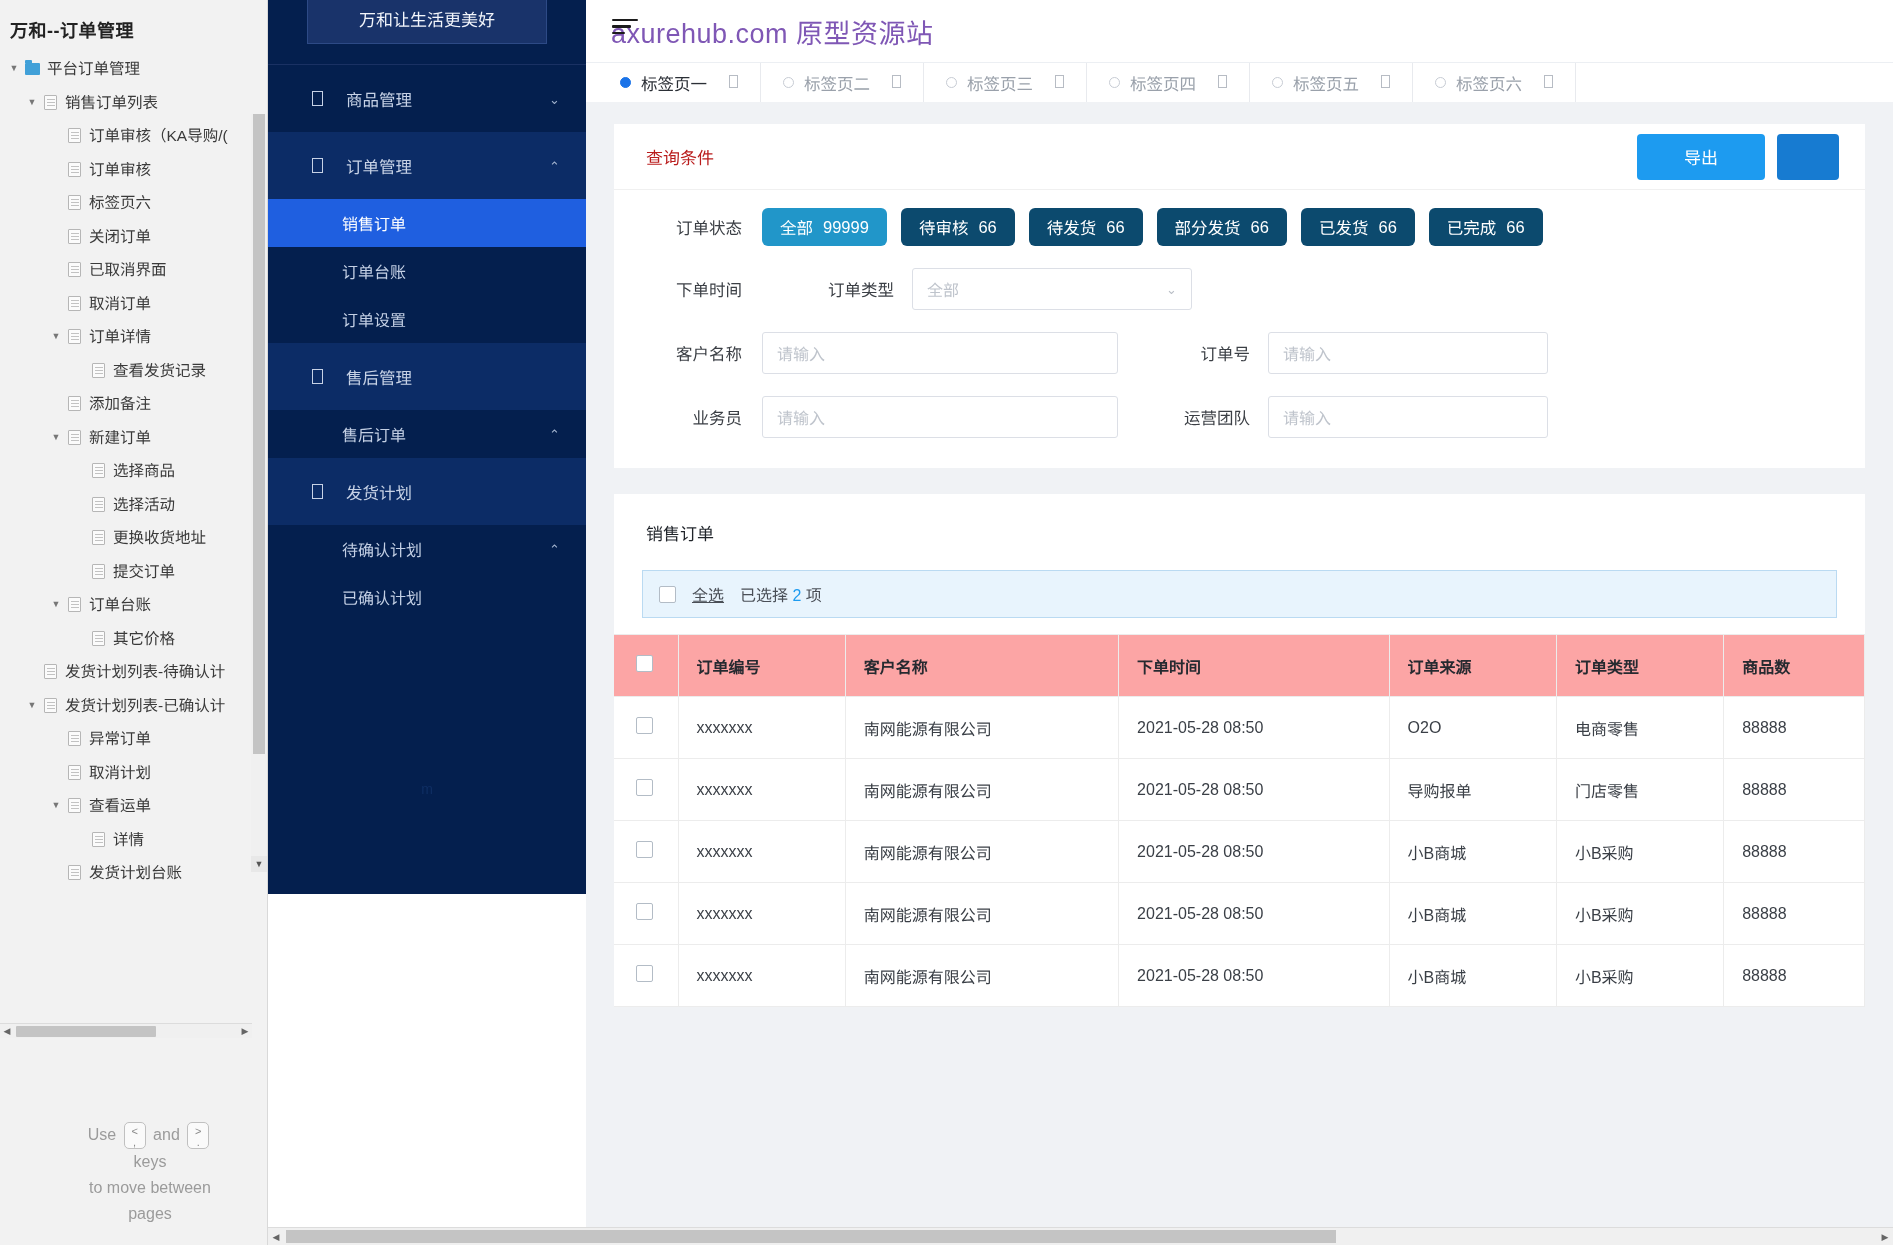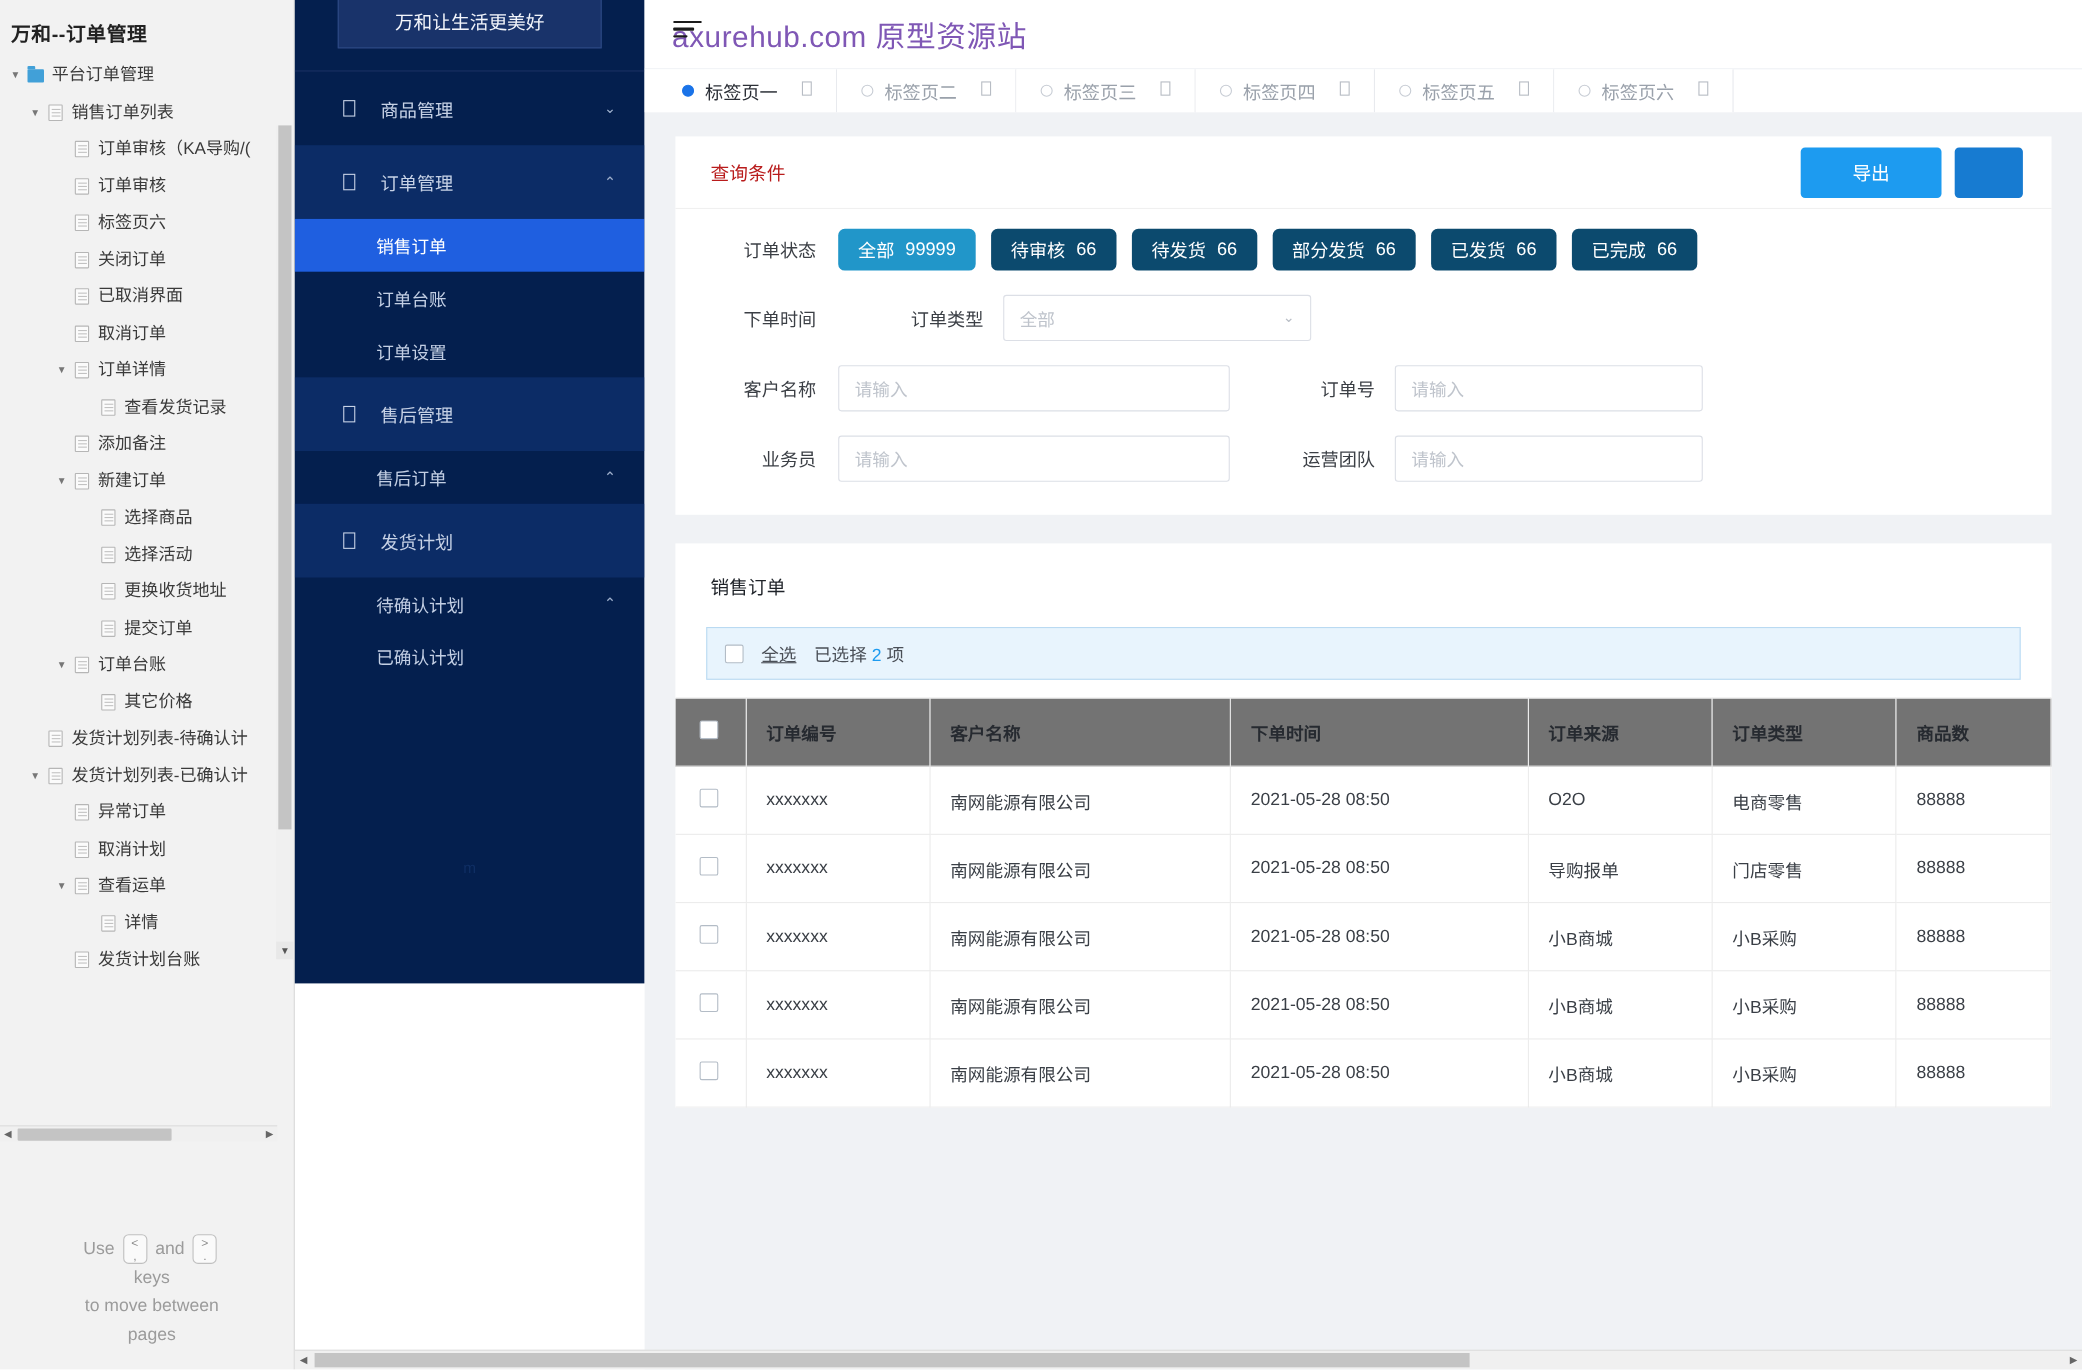--- a/index.html
+++ b/index.html
@@ -90,21 +90,21 @@
     position:absolute; left:2px; top:0; width:12px; height:640px; background:#c4c4c4;
   }
   .tree-vscroll .vdown{
     position:absolute; left:0; bottom:0; width:16px; height:16px;
     font-size:9px; color:#555; text-align:center; line-height:16px;
     background:#e8e8e8;
   }
 
   
   .keys-hint {
-    position: absolute; left: 4px; bottom: 18px;
+    position: absolute; left: 16px; bottom: 18px;
     width: 268px; text-align: center;
     font-size: 16px; color: #9b9b9b; line-height: 26px; margin-top: 37px;
   }
   .keycap {
     display: inline-block;
     min-width: 22px; height: 27px;
     border: 1px solid #c0c0c0; border-radius: 5px;
     background: #fafafa;
     font-size: 11px; color: #8a8a8a;
     line-height: 11px;
@@ -303,21 +303,21 @@
 
   table.grid { width: calc(100% - 0px); border-collapse: collapse; margin-top: 16px; }
   table.grid th, table.grid td {
     border: 1px solid #ececec;
     text-align: left;
     font-size: 16px;
     padding: 0 18px;
     height: 62px;
     white-space: nowrap;
   }
-  table.grid th { background:#737373; color:#262a30; font-weight: bold; }
+  table.grid th { background:#fca5a5; color:#262a30; font-weight: bold; }
   table.grid td { color: #3a3f46; }
   table.grid th:first-child, table.grid td:first-child { width: 64px; padding-left: 22px; border-left:none; }
   .grid-wrap { overflow: hidden; }
 
   
   .bottom-scroll {
     position: absolute; left: 268px; bottom: 0;
     width: 1625px; height: 18px;
     background: #f0f0f0; border-top: 1px solid #dcdcdc;
     display: flex; align-items: center;

